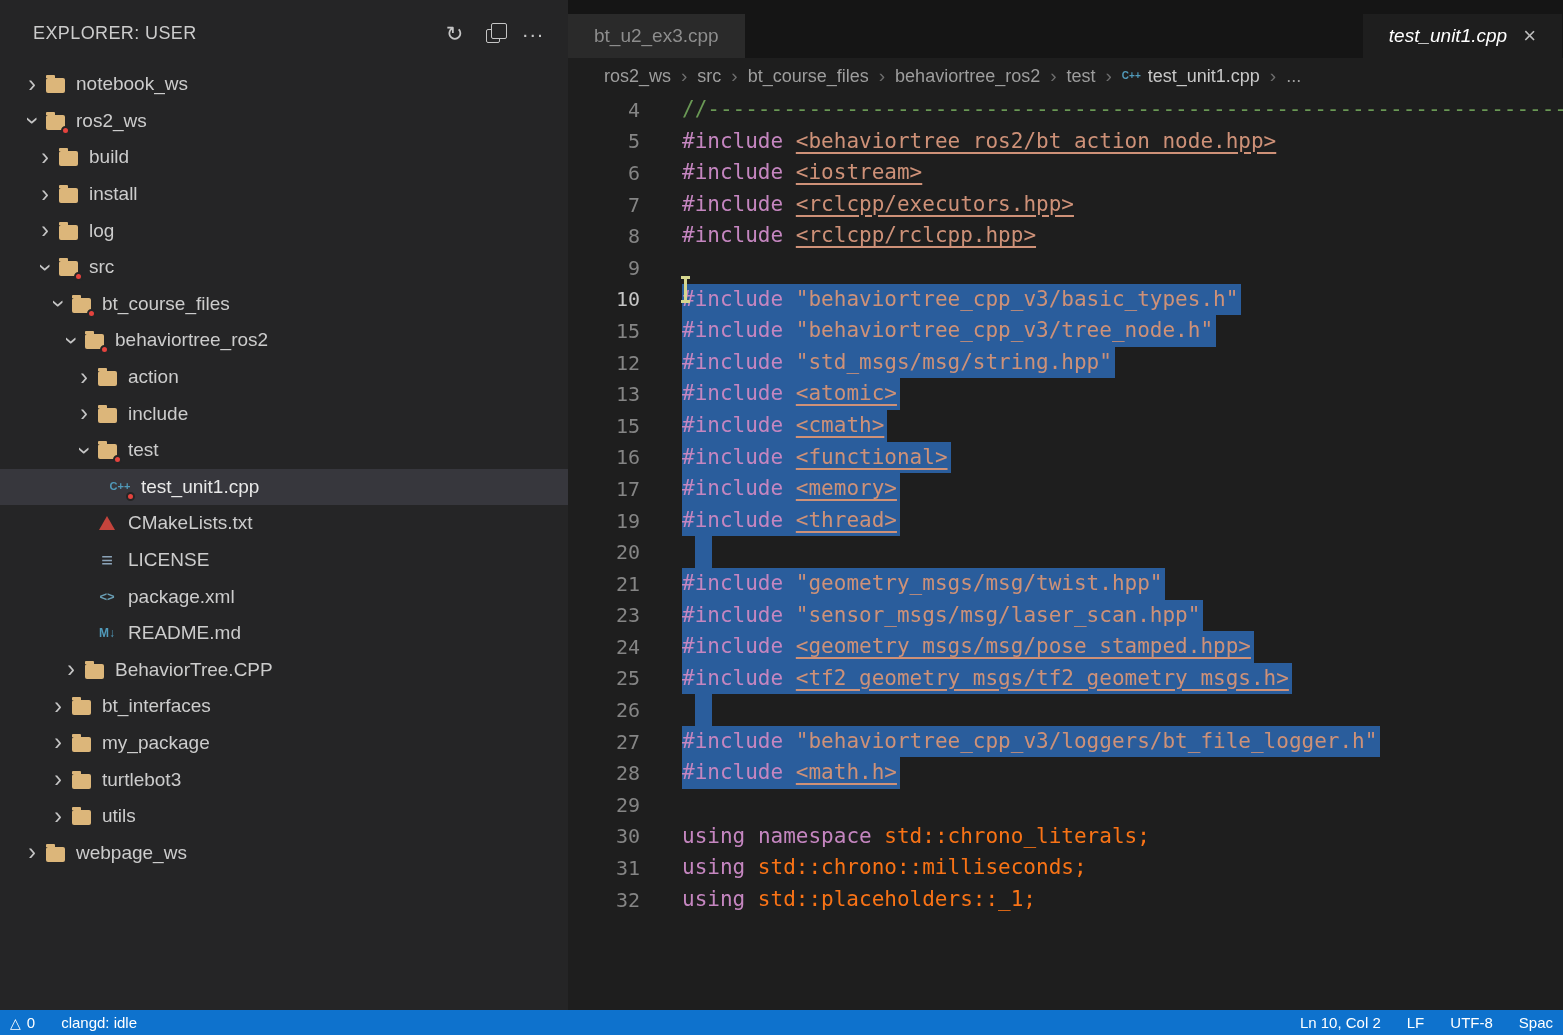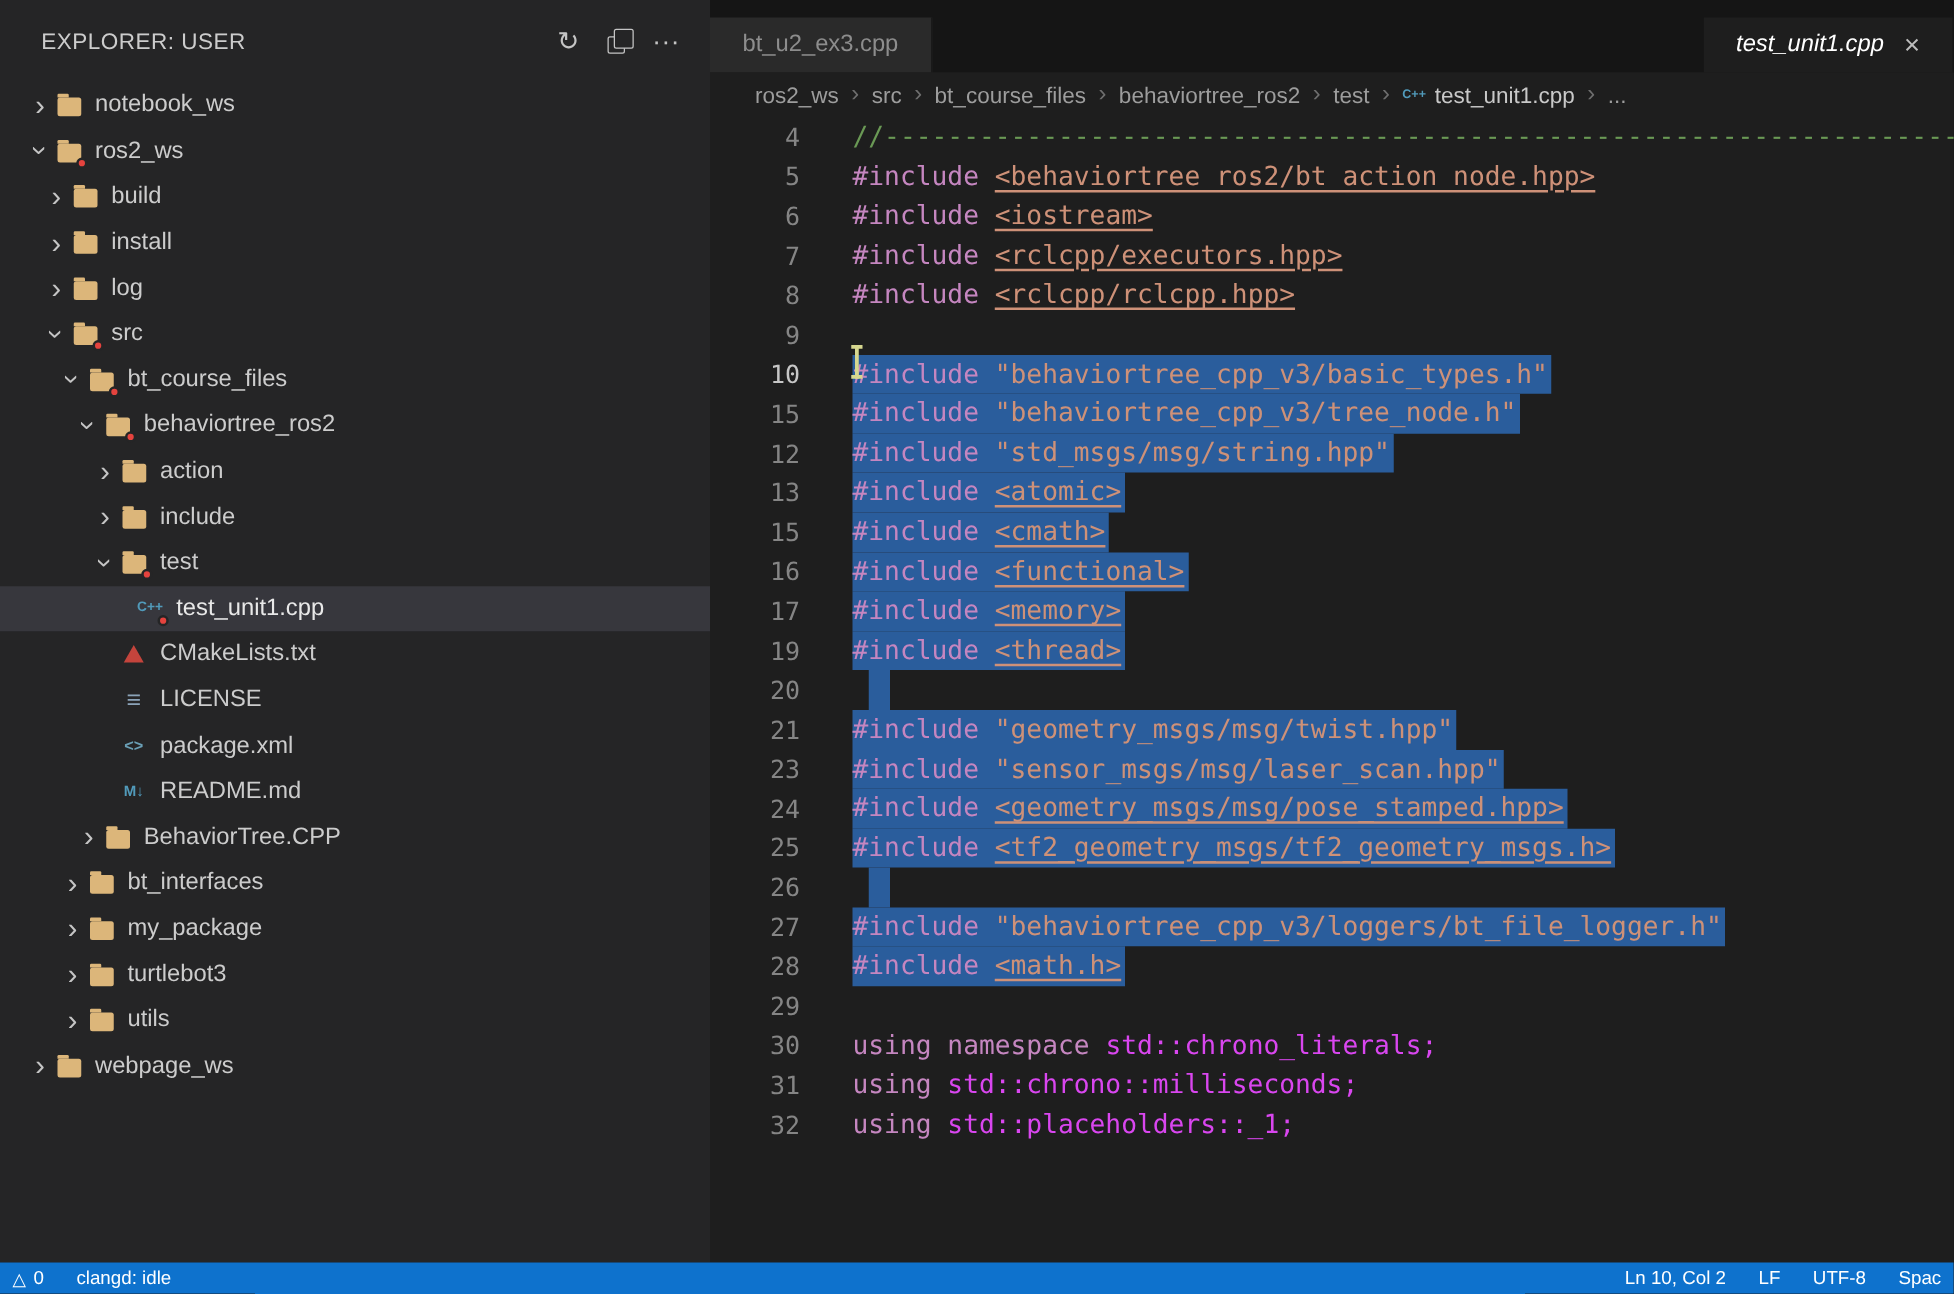--- a/index.html
+++ b/index.html
@@ -66,21 +66,21 @@
   .ln{width:72px; flex-shrink:0; text-align:right; color:#858585; font-size:20px;}
   .ln.active{color:#c6c6c6;}
   .code-text{display:inline-block; margin-left:42px; height:31.6px; line-height:31.6px;}
   .code-text.sel{background:var(--sel); padding-right:3px;}
   .sel-block{display:inline-block; width:17px; height:31.6px; margin-left:13px; background:var(--sel);}
   .tok-comment{color:#6a9955;}
   .tok-directive{color:#c586c0;}
   .tok-string{color:#ce9178;}
   .tok-stringu{color:#ce9178; text-decoration:underline; text-underline-offset:4px;}
   .tok-keyword{color:#c586c0;}
-  .tok-plain{color:#d946ef;}
+  .tok-plain{color:#f97316;}
   .ibeam{position:absolute; left:116px; top:182px; width:3px; height:27px; background:#d6d78f;}
   .ibeam::before,.ibeam::after{content:""; position:absolute; left:-3px; width:9px; height:3px; background:#d6d78f;}
   .ibeam::before{top:0;} .ibeam::after{bottom:0;}
 
   
   .statusbar{height:25px; background:#0e72cd; color:#ffffff; display:flex; align-items:center;
     justify-content:space-between; font-size:15px; padding:0 10px; flex-shrink:0; overflow:hidden;}
   .status-left,.status-right{display:flex; align-items:center; gap:26px; height:100%;}
   .status-item{display:flex; align-items:center; gap:6px; cursor:pointer; white-space:nowrap;}
   .s-icon{font-size:14px;}

